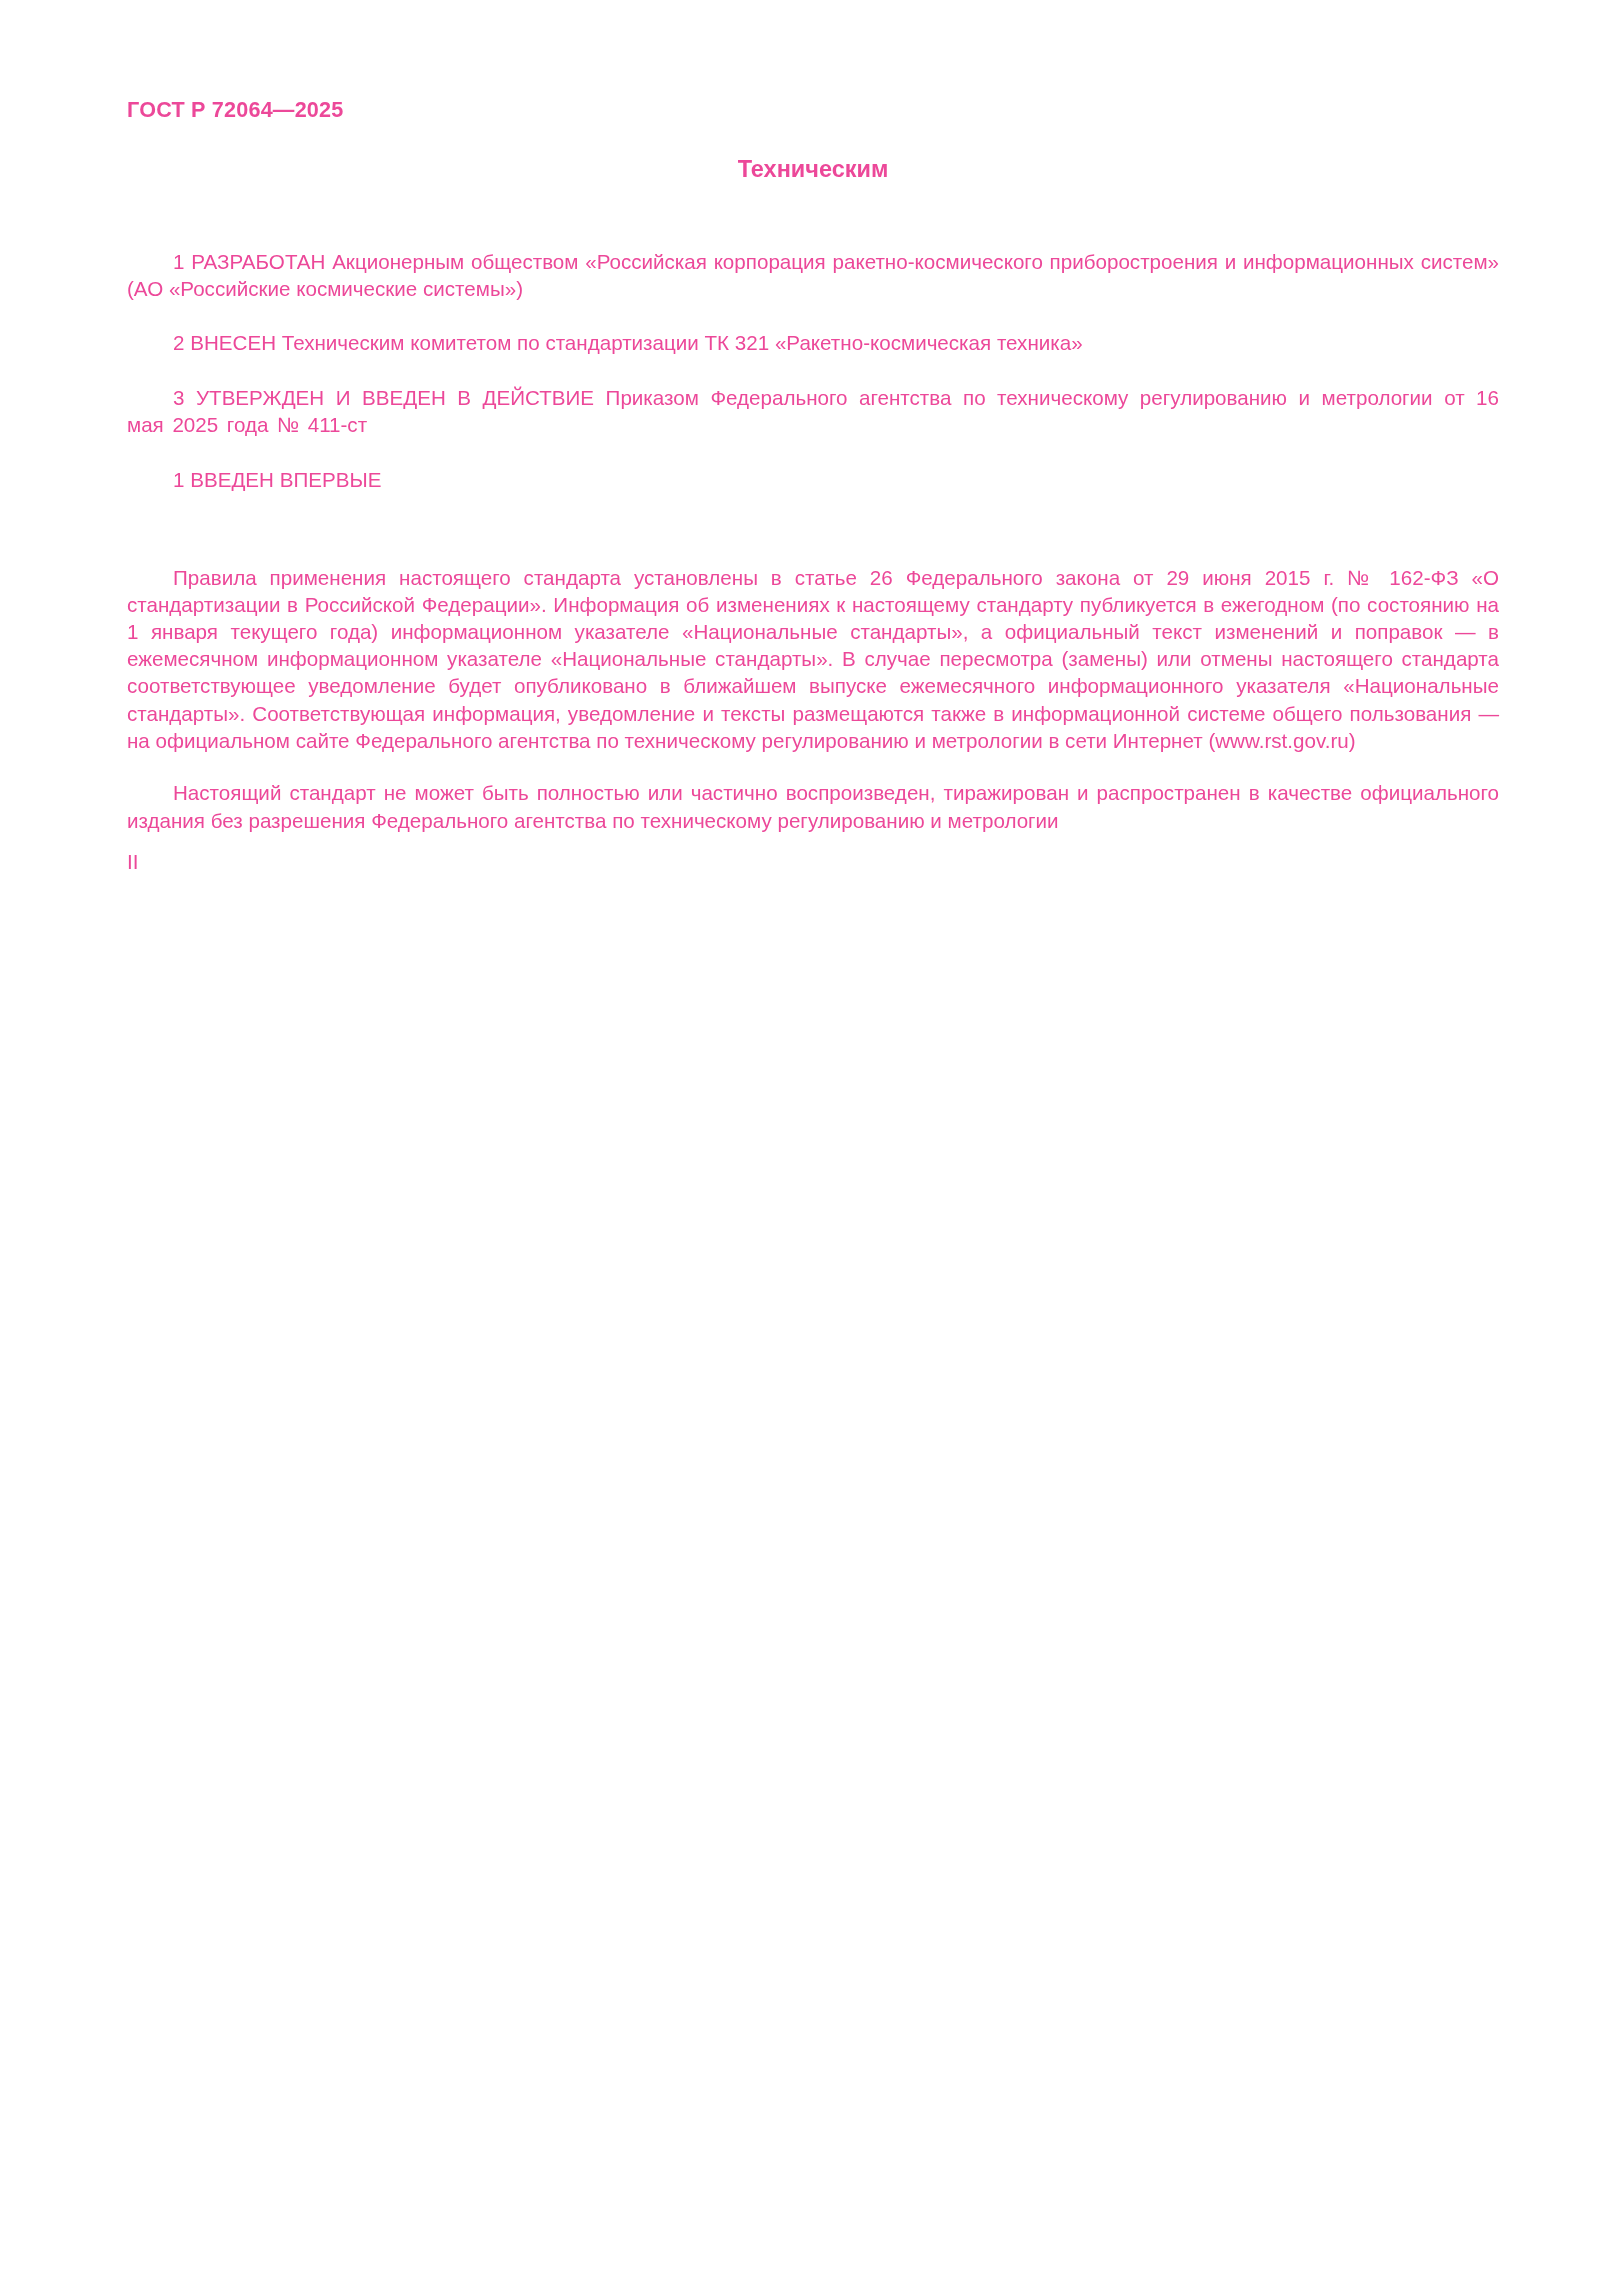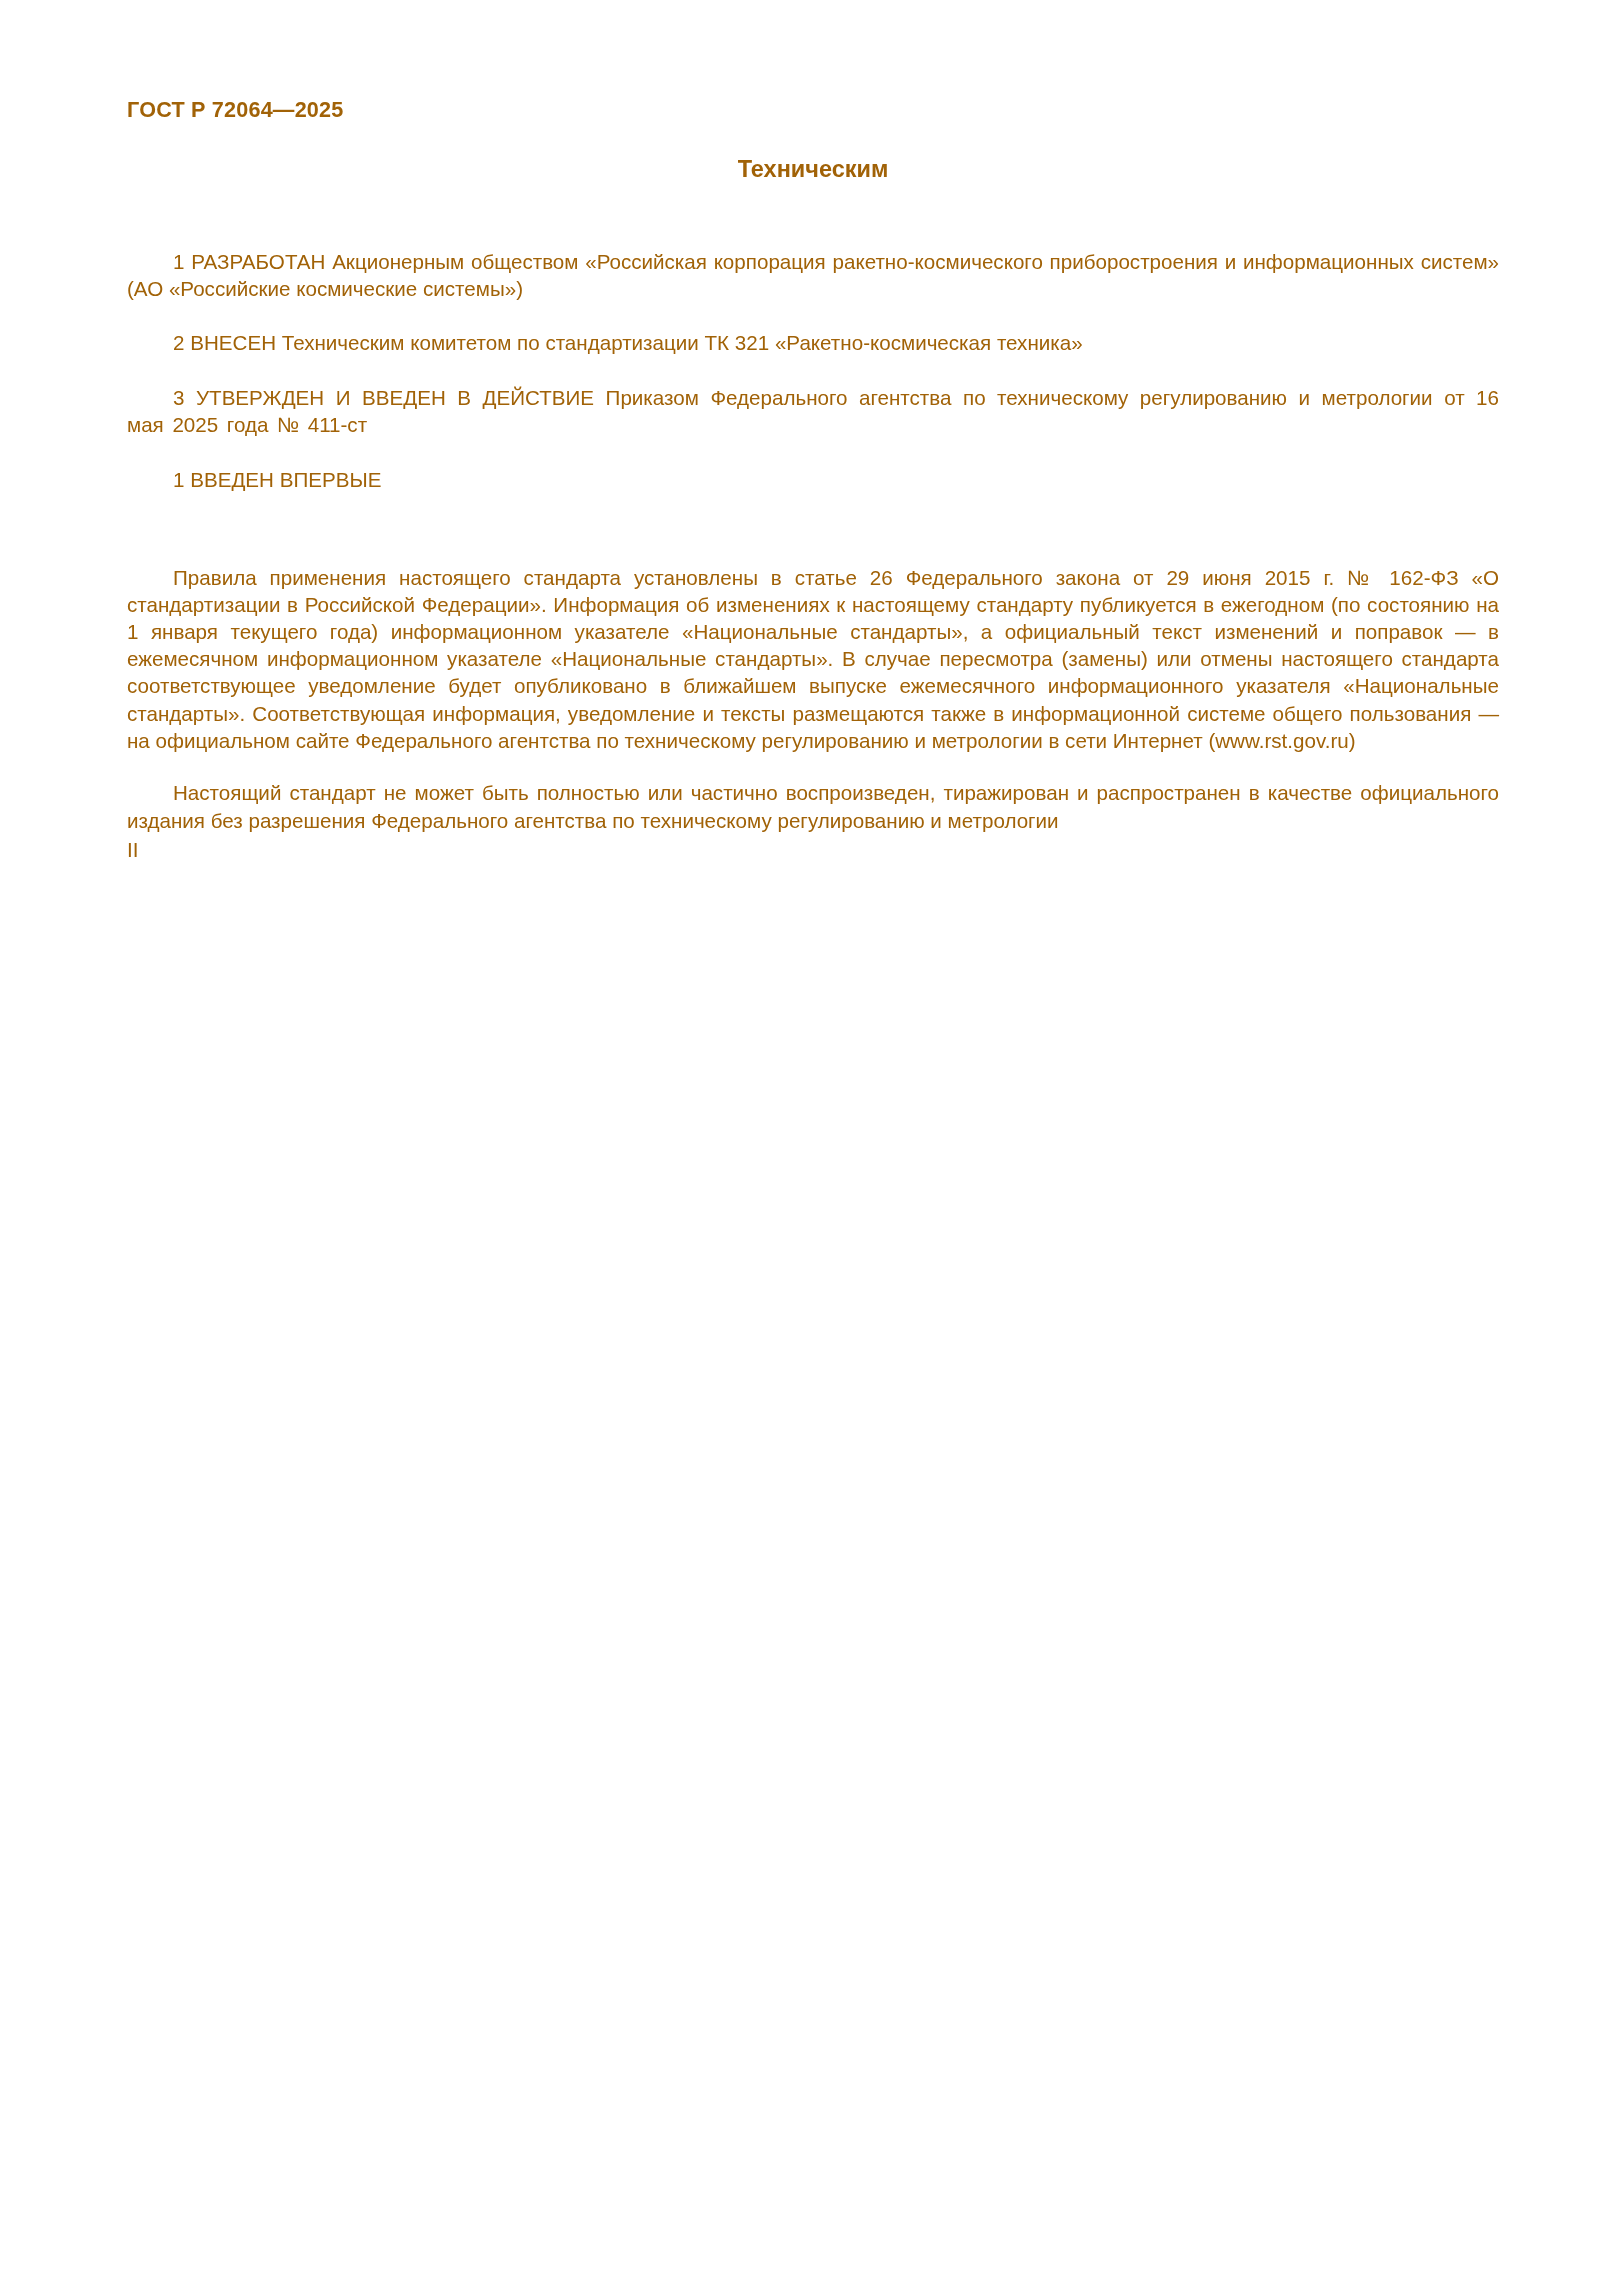--- a/index.html
+++ b/index.html
@@ -3,21 +3,21 @@
 <meta charset="utf-8">
 <style>
   * { margin: 0; padding: 0; box-sizing: border-box; }
   html, body { background: #e9e9e9; }
   .page {
     position: relative;
     width: 1621px;
     height: 2293px;
     margin: 0 auto;
     background: #ffffff;
-    color: #a16207;
+    color: #ec4899;
     font-family: "Liberation Sans", sans-serif;
     font-size: 20.6px;
     line-height: 1.32;
     padding: 96px 122px 0 127px;
     overflow: hidden;
   }
   .doc-header {
     font-weight: bold;
     font-size: 21.6px;
     letter-spacing: 0.2px;
@@ -45,21 +45,21 @@
   .copyright-line {
     margin-top: 858px;
     text-align: right;
   }
   .reproduction-notice {
     text-align: justify;
     text-indent: 46px;
     margin-top: 25.5px;
   }
   .page-number {
-    margin-top: 2px;
+    margin-top: 14px;
   }
 </style>
 </head>
 <body>
 
 <div class="page">
 
   <div class="doc-header">ГОСТ Р 72064—2025</div>
 
   <div class="doc-title">Техническим</div>

